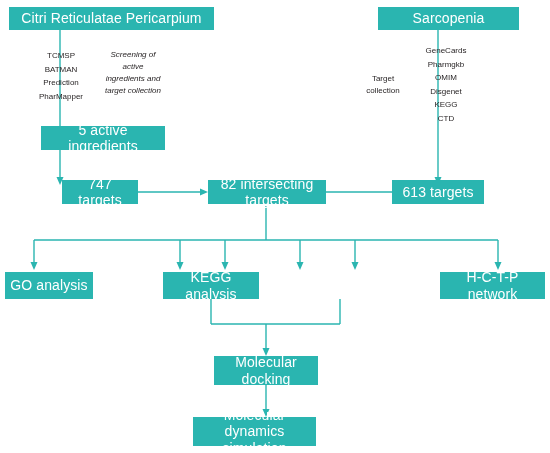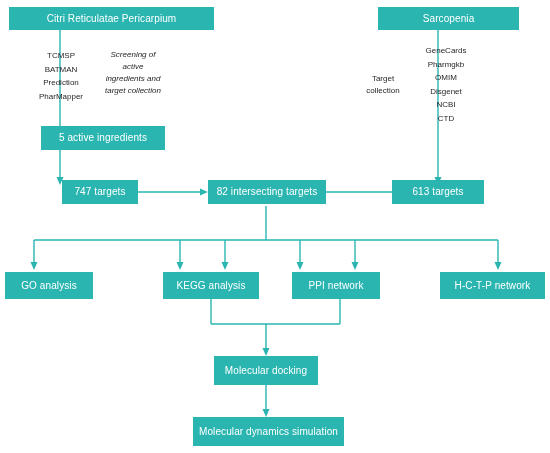--- a/index.html
+++ b/index.html
@@ -23,21 +23,21 @@
     height: 453px;
   }
   .box {
     position: absolute;
     background: #2ab5b0;
     color: #ffffff;
     display: flex;
     align-items: center;
     justify-content: center;
     text-align: center;
-    font-size: 10px;
+    font-size: 14px;
     line-height: 1.15;
     box-sizing: border-box;
     padding: 2px 4px;
     letter-spacing: 0.1px;
   }
   .srclist {
     position: absolute;
     font-size: 8px;
     line-height: 13.5px;
     color: #231f20;
@@ -136,21 +136,21 @@
 ingredients and
 target collection</div>
 
   <div class="note" style="left:355px; top:73px; width:56px;">Target
 collection</div>
 
   <div class="srclist" style="left:415px; top:44px; width:62px;">GeneCards
 Pharmgkb
 OMIM
 Disgenet
-NCBI
+KEGG
 CTD</div>
 
   <div class="box" style="left:41px; top:126px; width:124px; height:24px;">
     <span>5 active ingredients</span>
   </div>
 
   <div class="box" style="left:62px; top:180px; width:76px; height:24px;">
     <span>747 targets</span>
   </div>
 
@@ -163,29 +163,26 @@
   </div>
 
   <div class="box" style="left:5px; top:272px; width:88px; height:27px;">
     <span>GO analysis</span>
   </div>
 
   <div class="box" style="left:163px; top:272px; width:96px; height:27px;">
     <span>KEGG analysis</span>
   </div>
 
-  <div class="box" style="left:292px; top:272px; width:88px; height:27px;">
-    <span>PPI network</span>
-  </div>
 
   <div class="box" style="left:440px; top:272px; width:105px; height:27px;">
     <span>H-C-T-P network</span>
   </div>
 
   <div class="box" style="left:214px; top:356px; width:104px; height:29px;">
     <span>Molecular docking</span>
   </div>
 
-  <div class="box" style="left:193px; top:417px; width:151px; height:29px;">
+  <div class="box" style="left:193px; top:417px; width:123px; height:29px;">
     <span>Molecular dynamics simulation</span>
   </div>
 
 </div>
 
 </body></html>

